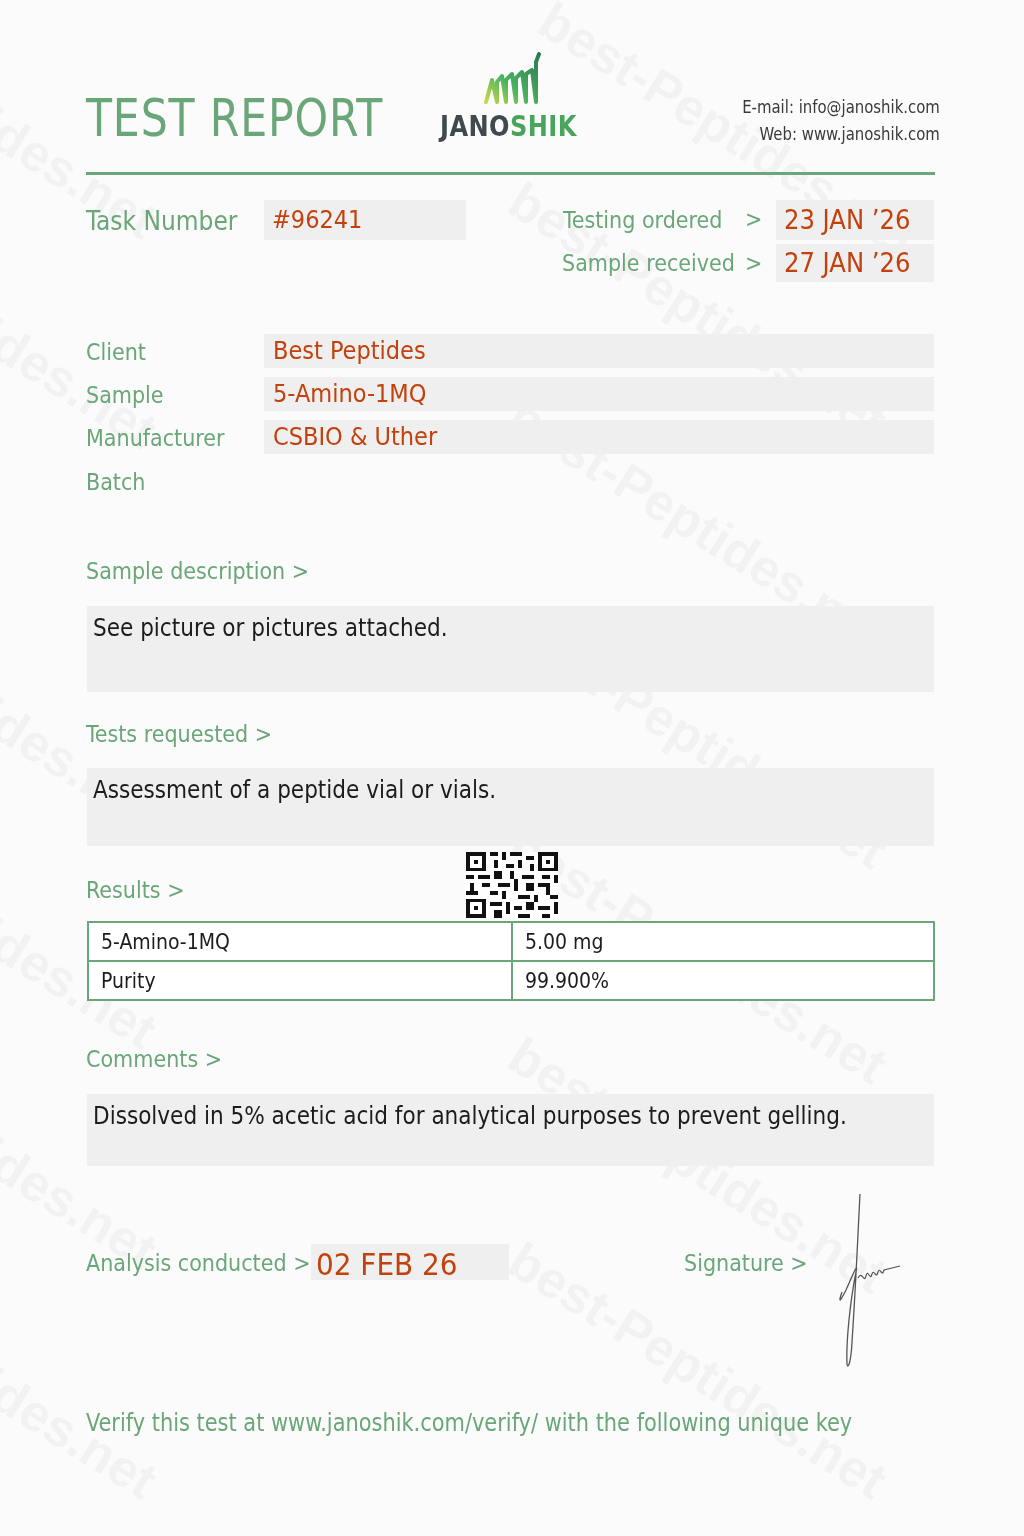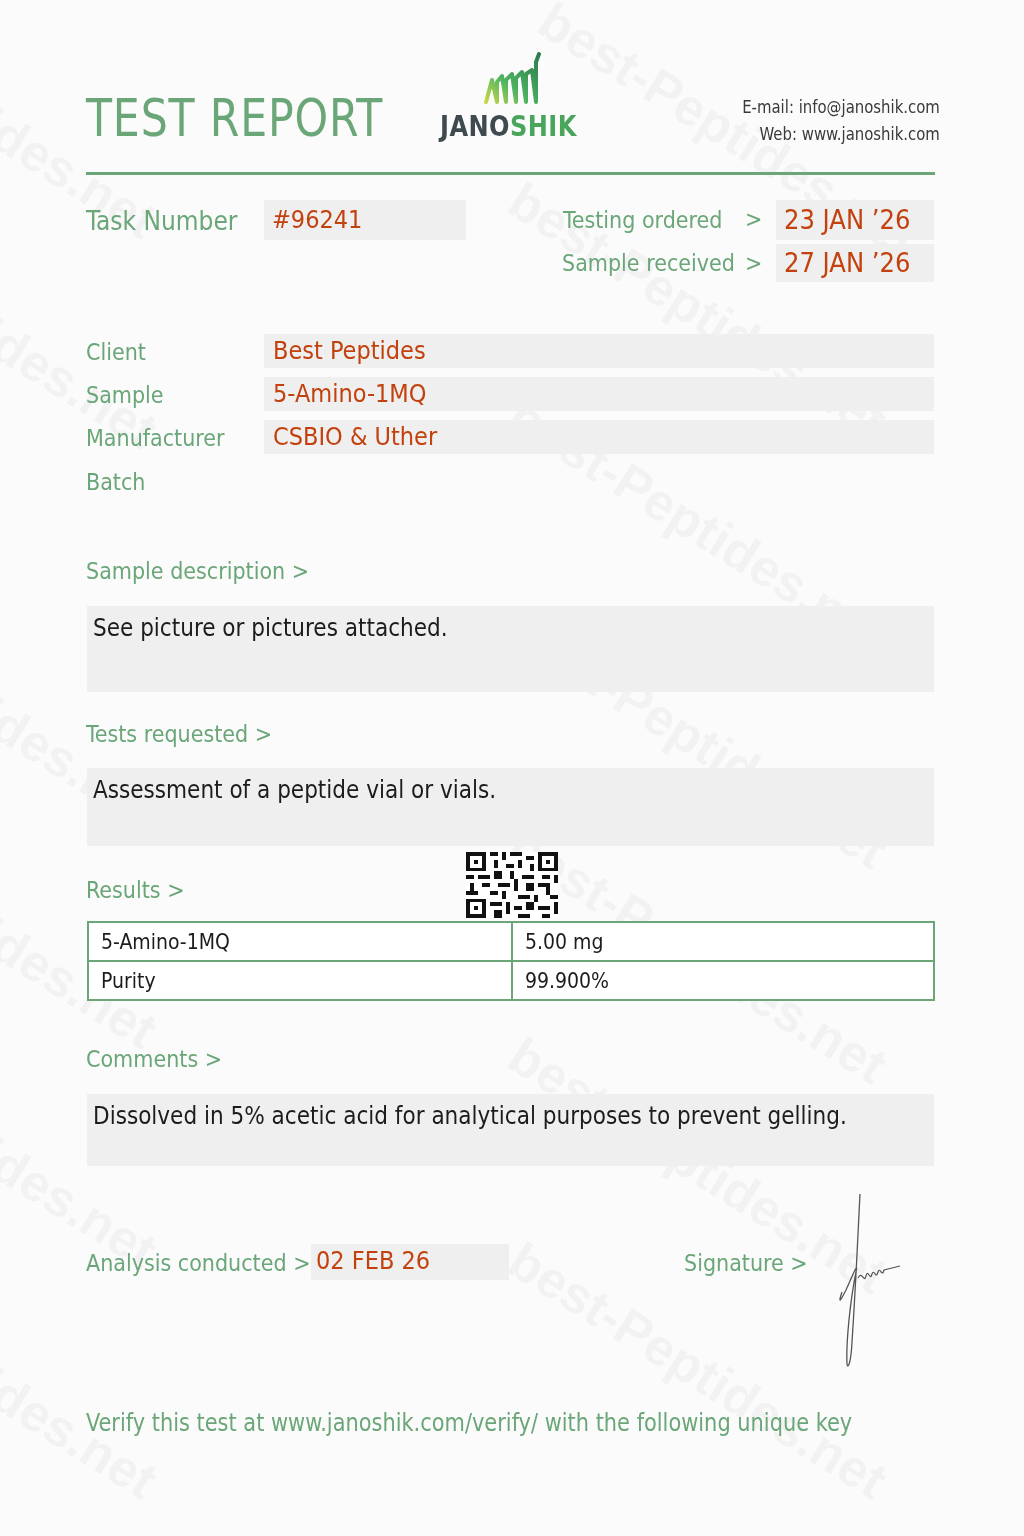--- a/index.html
+++ b/index.html
@@ -217,21 +217,21 @@
   </tbody>
     </table>
 
   <div class="sec-label" style="top:1046px;">Comments &gt;</div>
   <div class="textbox" style="top:1094px; height:72px;">
     <span>Dissolved in 5% acetic acid for analytical purposes to prevent gelling.</span>
   </div>
 
   <div class="abs lbl" style="left:86px; top:1250px; font-size:23px;">Analysis conducted &gt;</div>
   <div class="abs fieldbox" style="left:311px; top:1244px; width:198px; height:36px;">
-    <span class="val" style="position:absolute; left:5px; top:2px; font-size:25px;">02 FEB 26</span>
+    <span class="val" style="position:absolute; left:5px; top:2px; font-size:31px;">02 FEB 26</span>
   </div>
 
   <div class="abs lbl" style="left:684px; top:1250px; font-size:23px;">Signature &gt;</div>
   <svg class="abs sig" viewBox="0 0 80 180">
     <path d="M32 2 C30 40 28 90 24 150 C23 170 20 178 19 172 C18 150 22 110 28 80 C30 70 26 80 18 98 C12 110 10 112 14 100" fill="none" stroke="#555" stroke-width="1.3"></path>
     <path d="M30 86 C34 78 36 92 38 84 C40 76 42 90 44 82 C46 76 48 88 50 80 C52 74 54 86 56 78 L72 74" fill="none" stroke="#555" stroke-width="1.2"></path>
   </svg>
 
   <div class="abs" style="left:86px; top:1408px; font-size:25px; color:#6aa677; white-space:nowrap; transform:scaleX(0.93); transform-origin:left top;">Verify this test at www.janoshik.com/verify/ with the following unique key</div>
 

